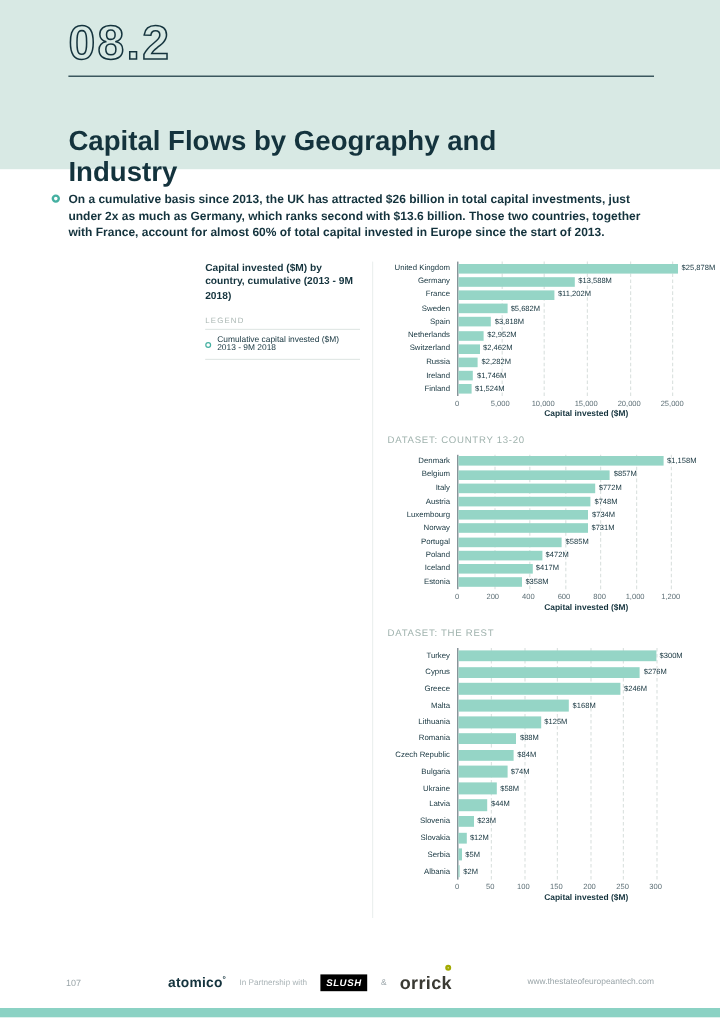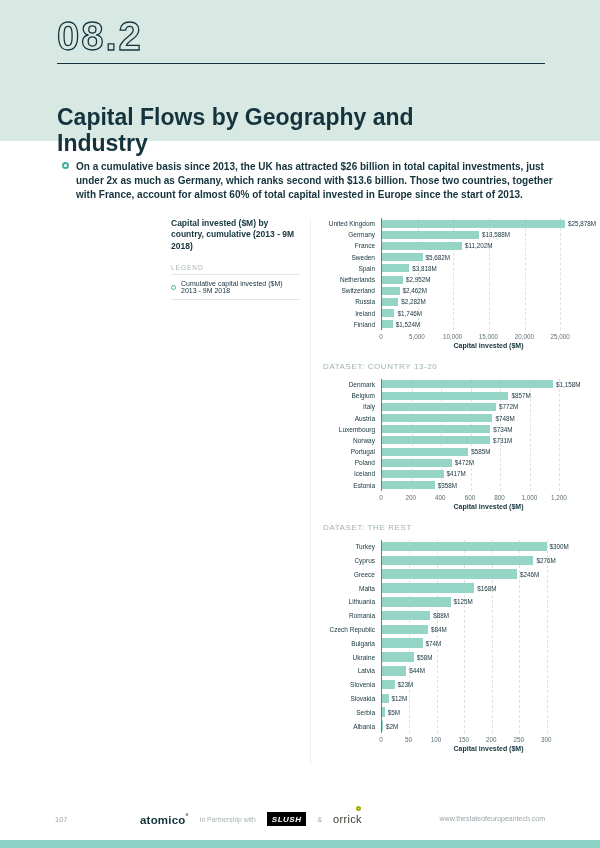--- a/index.html
+++ b/index.html
@@ -11,21 +11,21 @@
   }
   
   .header { background:#d8e9e4; height:141px; padding:16px 57px 0 57px; }
   .section-number {
     font-size:40px; font-weight:800; letter-spacing:2px;
     color:transparent; -webkit-text-stroke:1.3px #14333d; line-height:1;
   }
   .header-rule { border:none; border-top:1px solid #14333d; margin:7px 0 9px 0; width:488px; }
   .page-title { font-size:23px; font-weight:800; line-height:1.14; color:#14333d; width:400px;margin-top:40px; }
   
-  .intro { margin:19px 60px 0 76px; position:relative; font-size:10px; font-weight:600;
+  .intro { margin:19px 60px 0 57px; position:relative; font-size:10px; font-weight:600;
            line-height:1.38; width:478px; color:#14333d; }
   .bullet-ring { position:absolute; left:-14px; top:2px; width:7px; height:7px;
                  border:2px solid #45b0a1; border-radius:50%; background:#fff; }
   
   .figure { position:absolute; left:145px; top:218px; width:425px; display:flex;margin-left:26px; }
   .fig-sidebar { width:140px; padding-right:10px; border-right:1px solid #ecf0ef; }
   .fig-sidebar-title { font-size:8.5px; font-weight:700; line-height:1.35; color:#14333d; }
   .legend-heading { margin-top:12px; font-size:6.5px; letter-spacing:1px; color:#a9b6b2;
                     padding-bottom:3px; border-bottom:1px solid #e2e8e6; }
   .legend-row { display:flex; align-items:center; gap:5px; padding:5px 0;
@@ -64,21 +64,21 @@
   
   .footer { position:absolute; left:0; right:0; bottom:18px; height:22px; }
   .page-num { position:absolute; left:55px; top:7px; font-size:7.5px; color:#9aa5a9; }
   .logos { position:absolute; left:140px; top:0; display:flex; align-items:center; gap:11px; height:22px; }
   .atomico { font-size:11.5px; font-weight:800; color:#14333d; letter-spacing:0.2px; }
   .atomico-mark { font-size:7px; vertical-align:super; }
   .partnership { font-size:6.8px; color:#a9b3b6; }
   .slush { background:#000; color:#fff; font-weight:800; font-style:italic; font-size:8px;
            padding:2.5px 5px; letter-spacing:0.5px; }
   .amp { font-size:7px; color:#9aa5a9; }
-  .orrick { position:relative; font-size:11px; font-weight:400; color:#3a3a33; letter-spacing:0.3px;text-align:right; }
+  .orrick { position:relative; font-size:15px; font-weight:700; color:#3a3a33; letter-spacing:0.3px;text-align:right; }
   .orrick-ring { position:absolute; top:-7px; right:1px; width:5px; height:5px;
                  border:2px solid #a3aa00; border-radius:50%; }
   .footer-url { position:absolute; right:55px; top:7px; font-size:7px; color:#9aa5a9; }
   .bottom-strip { position:absolute; left:0; right:0; bottom:0; height:8px; background:#8bd2c4; }
 </style>
 </head>
 <body>
 
 <div class="header">
   <div class="section-number">08.2</div>

